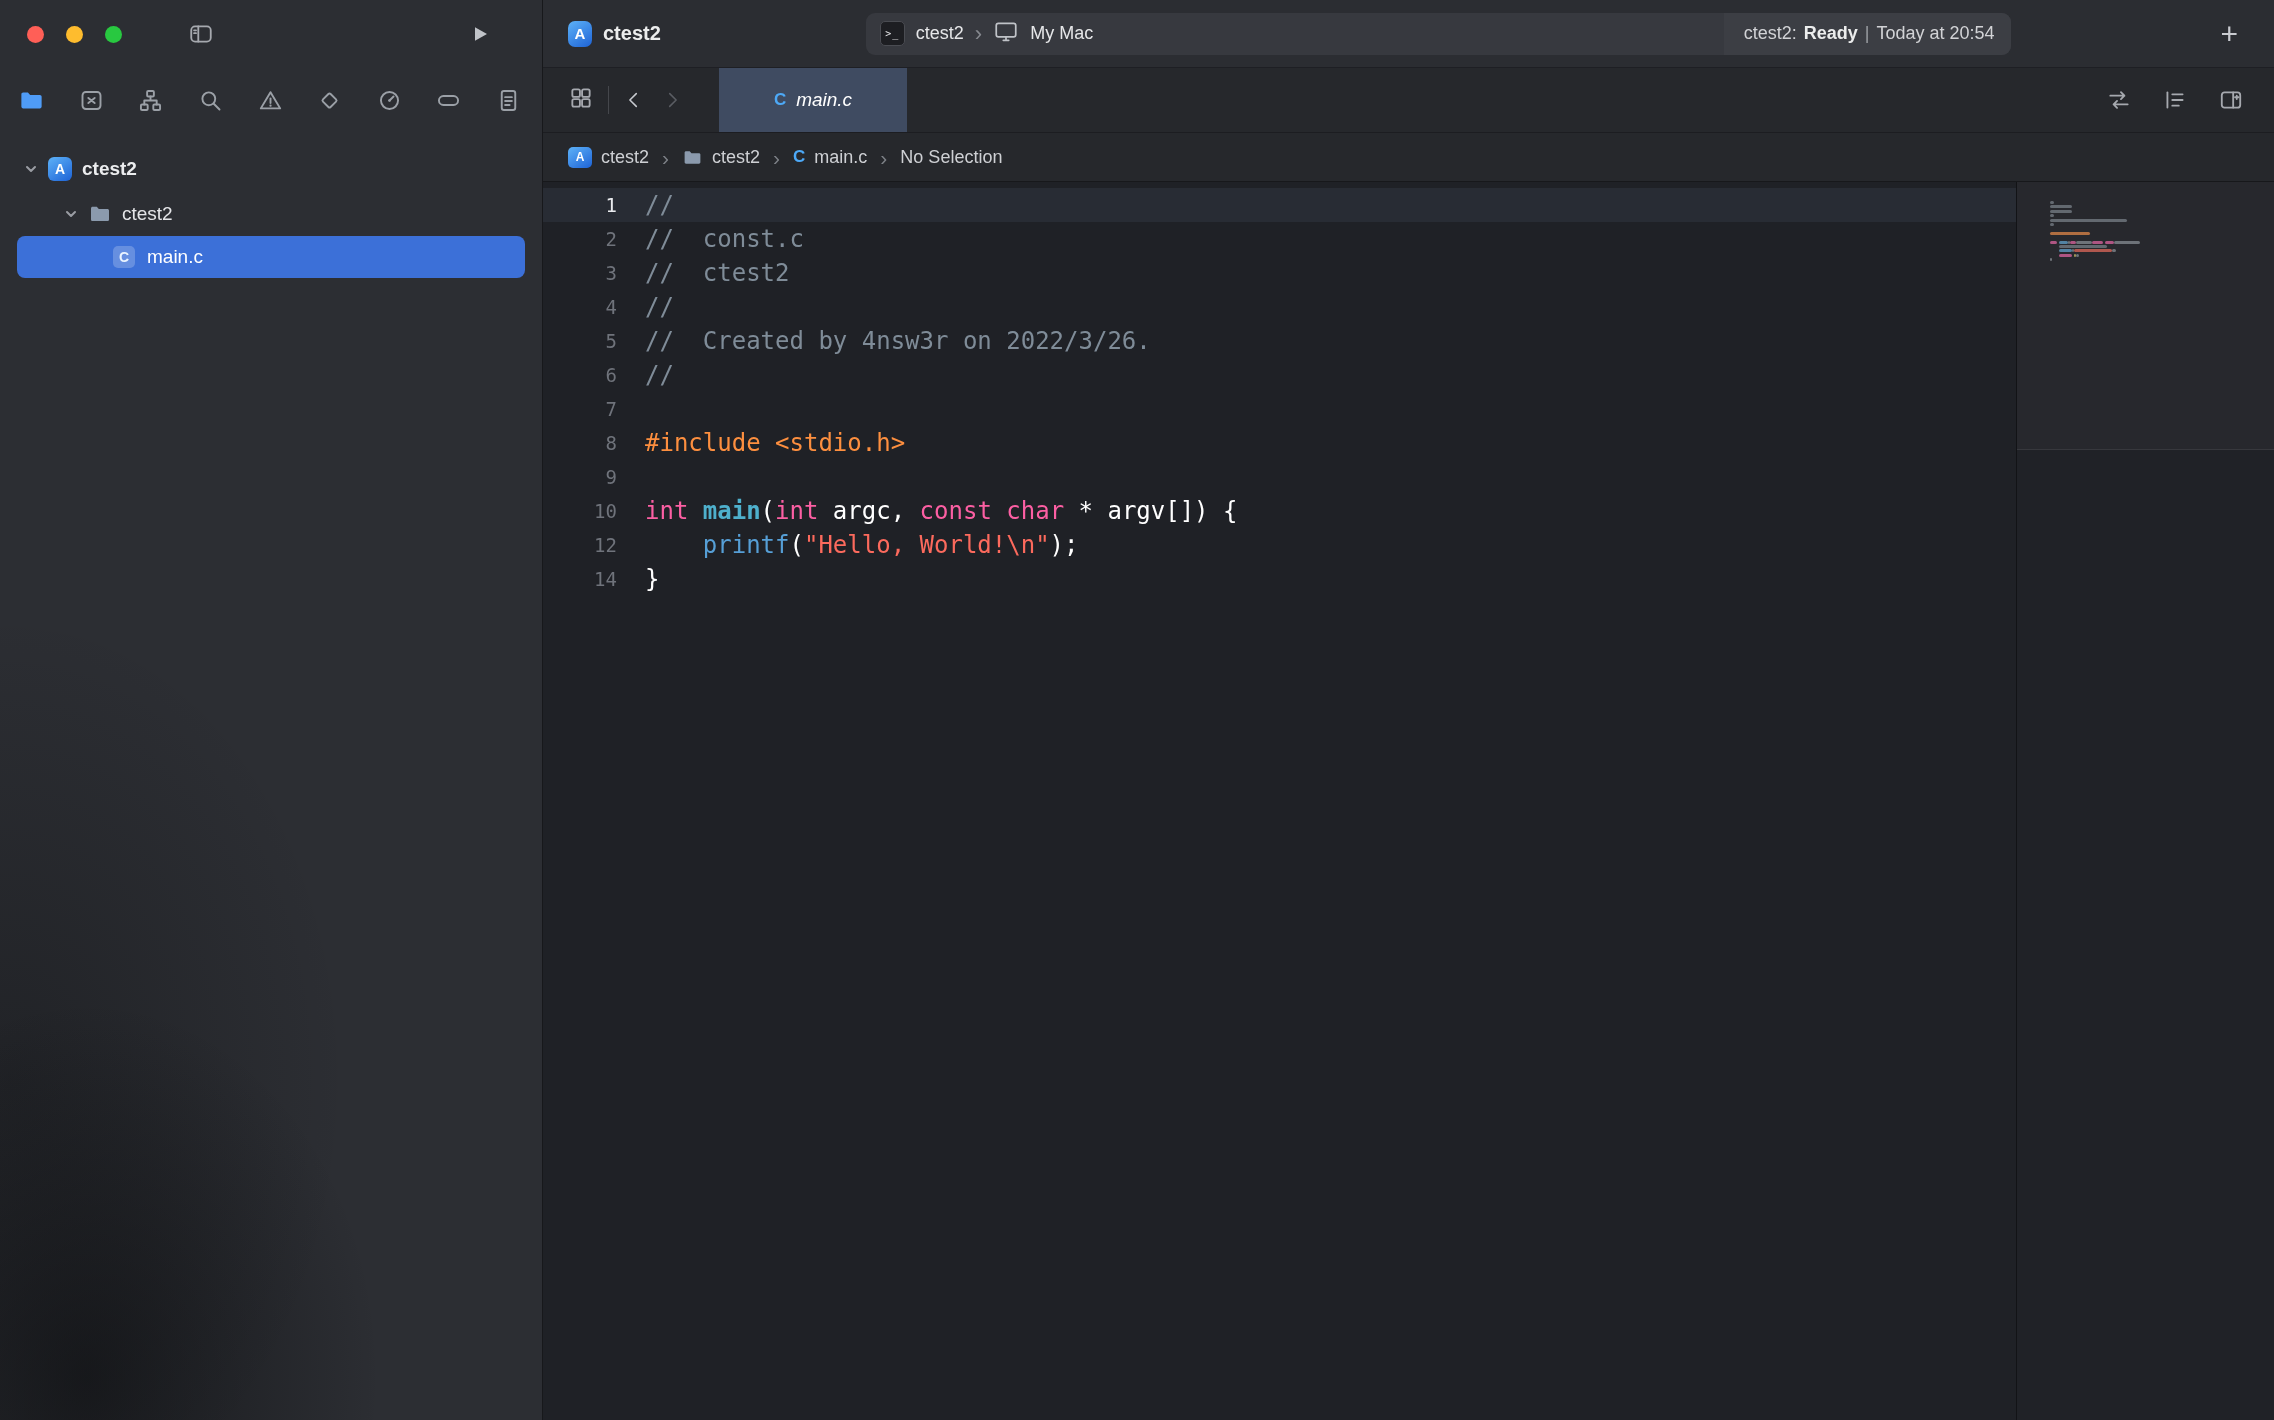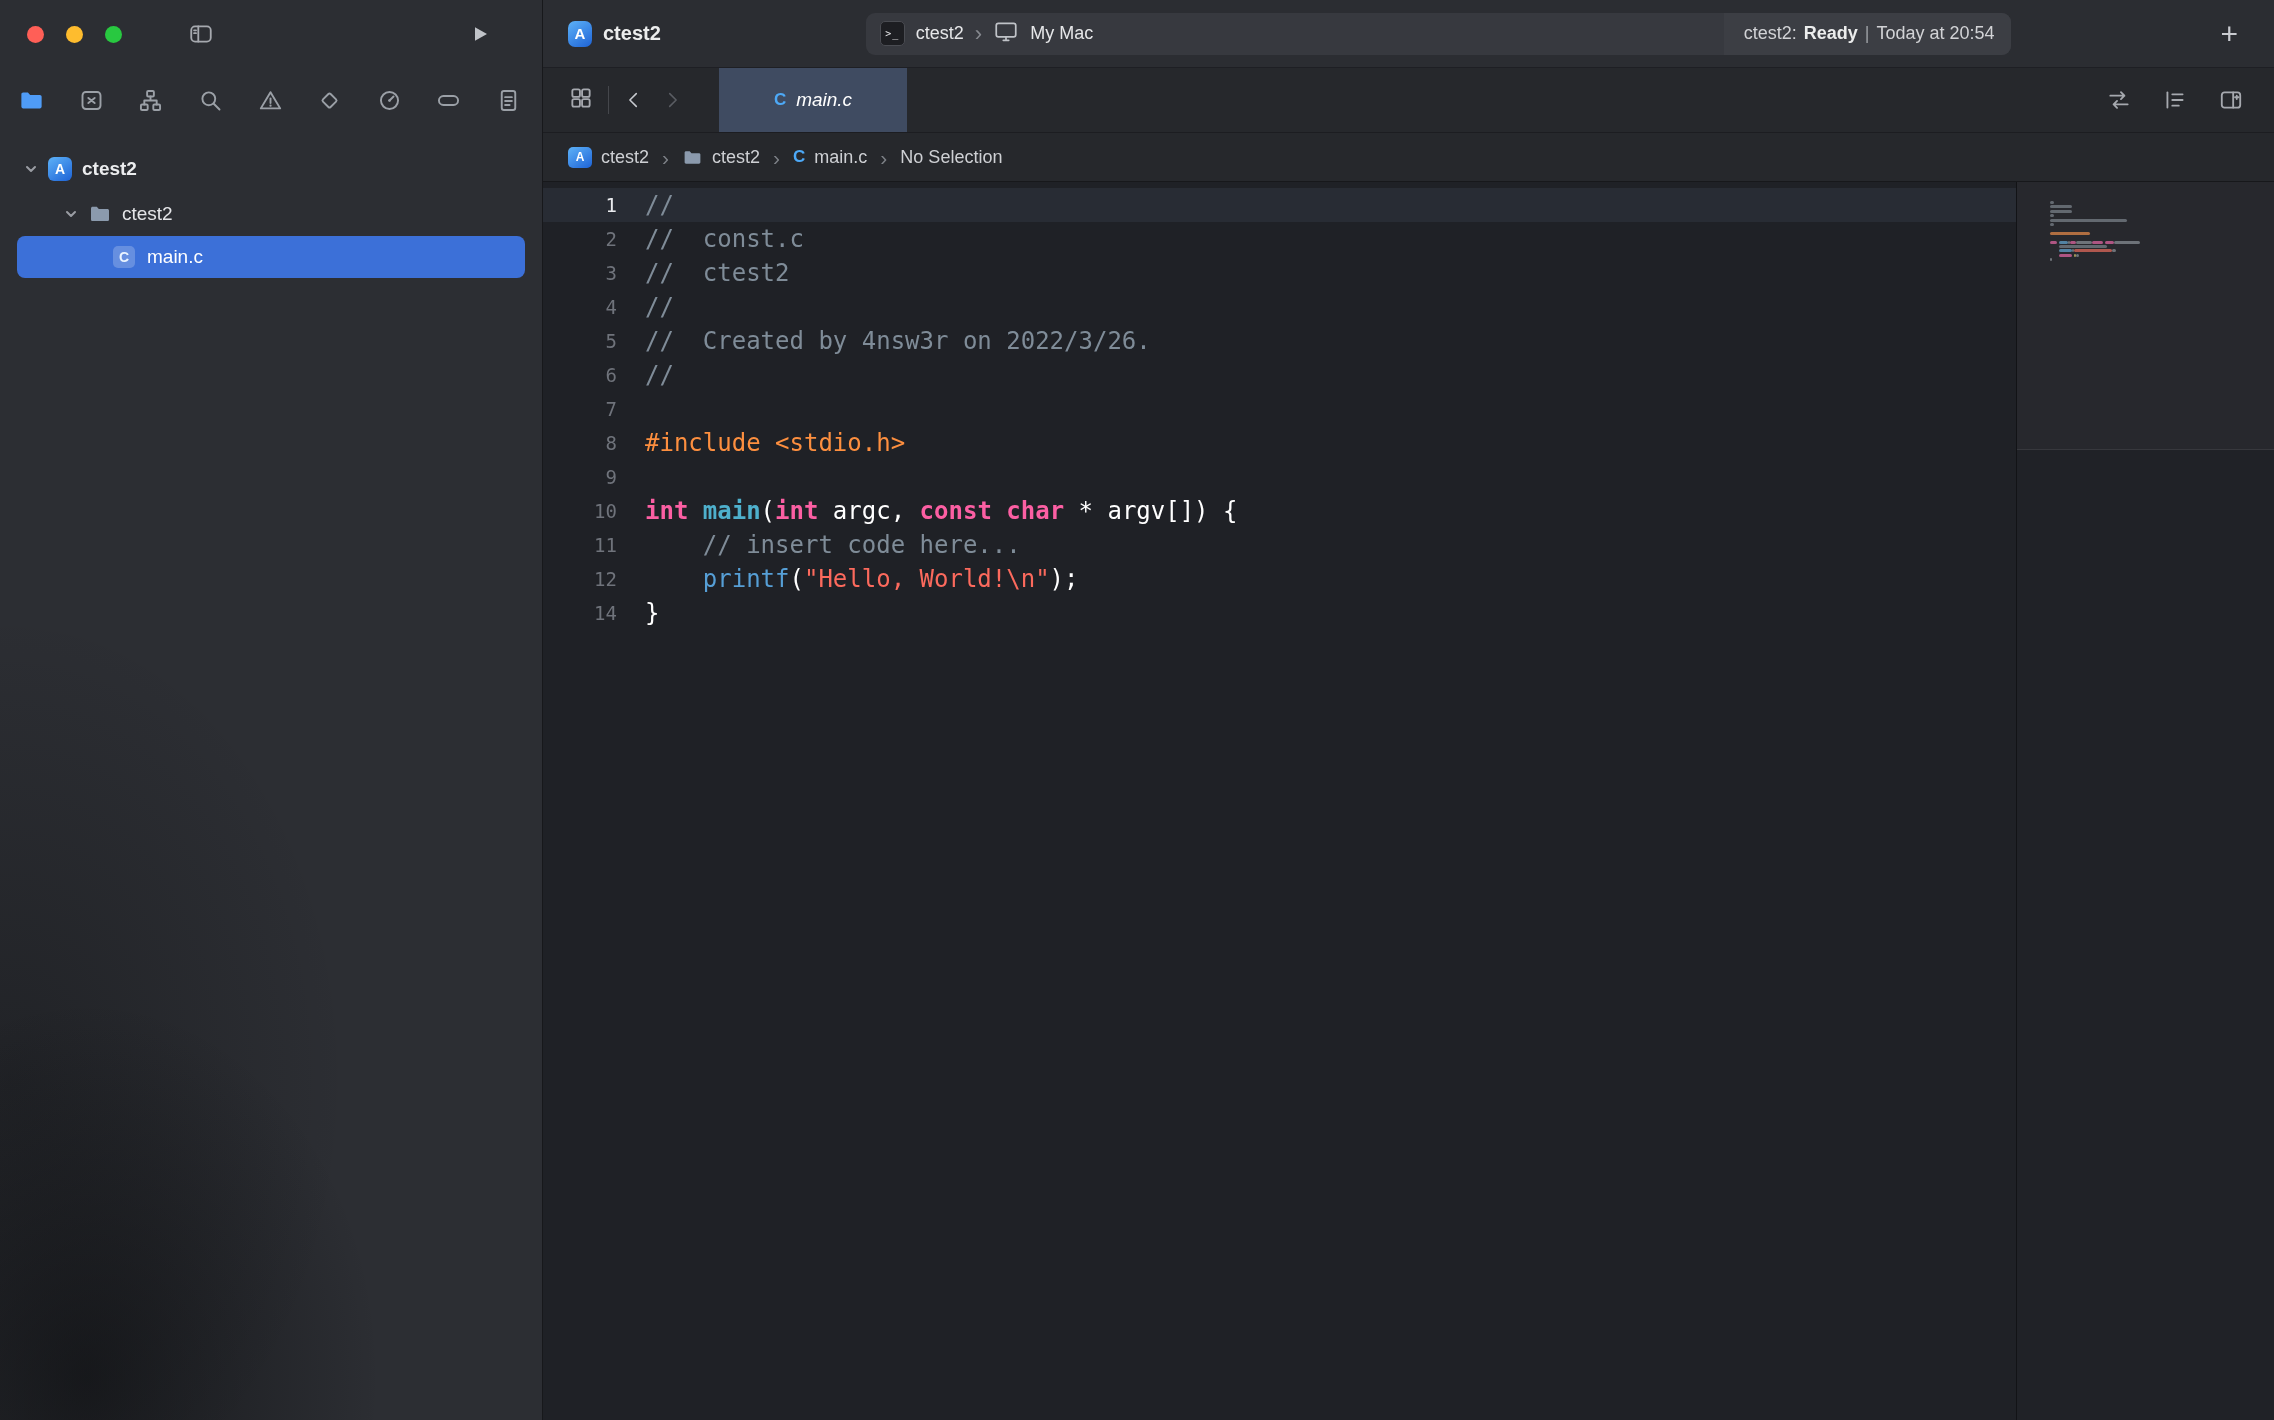--- a/index.html
+++ b/index.html
@@ -125,21 +125,21 @@
     font-family: "DejaVu Sans Mono", monospace; font-size: 24px;
   }
   .code-line { display: flex; height: 34px; line-height: 34px; white-space: pre; }
   .code-line.hl { background: #282c34; }
   .code-line .ln { flex: 0 0 74px; width: 74px; text-align: right; color: #6f737b; font-size: 19px; }
   .code-line.hl .ln { color: #e9ebee; }
   .code-line .code { padding-left: 28px; }
 
   .tok-plain   { color: var(--c-syntax_plain, #ffffff); }
   .tok-comment { color: var(--c-syntax_comment, #7f8c98); }
-  .tok-keyword { color: var(--c-syntax_keyword, #fc5fa3); font-weight: bold; margin-top: 33px; }
+  .tok-keyword { color: var(--c-syntax_keyword, #fc5fa3); font-weight: normal; margin-top: 33px; }
   .tok-pre     { color: var(--c-syntax_pre, #fd8f3f); }
   .tok-string  { color: var(--c-syntax_string, #fc6a5d); }
   .tok-number  { color: var(--c-syntax_number, #d0bf69); }
   .tok-fn      { color: var(--c-syntax_fn, #4eb0cc); font-weight: bold; }
   .tok-call    { color: var(--c-syntax_call, #569fd6); }
 
   .minimap-pane { flex: 0 0 258px; position: relative; border-left: 1px solid #121316; background: #202227; }
   .minimap-viewport {
     position: absolute; left: 0; right: 0; top: 0; height: 268px;
     background: rgba(255,255,255,.030); border-bottom: 1px solid rgba(255,255,255,.08);
@@ -385,21 +385,20 @@
             <div class="code-line hl"><span class="ln">1</span><span class="code"><span class="tok-comment">//</span></span></div>
             <div class="code-line"><span class="ln">2</span><span class="code"><span class="tok-comment">//  const.c</span></span></div>
             <div class="code-line"><span class="ln">3</span><span class="code"><span class="tok-comment">//  ctest2</span></span></div>
             <div class="code-line"><span class="ln">4</span><span class="code"><span class="tok-comment">//</span></span></div>
             <div class="code-line"><span class="ln">5</span><span class="code"><span class="tok-comment">//  Created by 4nsw3r on 2022/3/26.</span></span></div>
             <div class="code-line"><span class="ln">6</span><span class="code"><span class="tok-comment">//</span></span></div>
             <div class="code-line"><span class="ln">7</span><span class="code"></span></div>
             <div class="code-line"><span class="ln">8</span><span class="code"><span class="tok-pre">#include &lt;stdio.h&gt;</span></span></div>
             <div class="code-line"><span class="ln">9</span><span class="code"></span></div>
             <div class="code-line"><span class="ln">10</span><span class="code"><span class="tok-keyword">int</span><span class="tok-plain"> </span><span class="tok-fn">main</span><span class="tok-plain">(</span><span class="tok-keyword">int</span><span class="tok-plain"> argc, </span><span class="tok-keyword">const</span><span class="tok-plain"> </span><span class="tok-keyword">char</span><span class="tok-plain"> * argv[]) {</span></span></div>
-            <div class="code-line"><span class="ln">11</span><span class="code"><span class="tok-plain">    </span><span class="tok-comment">// insert code here...</span></span></div>
             <div class="code-line"><span class="ln">12</span><span class="code"><span class="tok-plain">    </span><span class="tok-call">printf</span><span class="tok-plain">(</span><span class="tok-string">"Hello, World!\n"</span><span class="tok-plain">);</span></span></div>
             <div class="code-line"><span class="ln">14</span><span class="code"><span class="tok-plain">}</span></span></div>
           </div>
       </div>
       <div class="minimap-pane">
         <div class="minimap-viewport"></div>
         <div class="minimap">
             <div class="mm-line">
               <span class="mm-seg mm-comment" style="width: 4.4px;"></span>
             </div>

